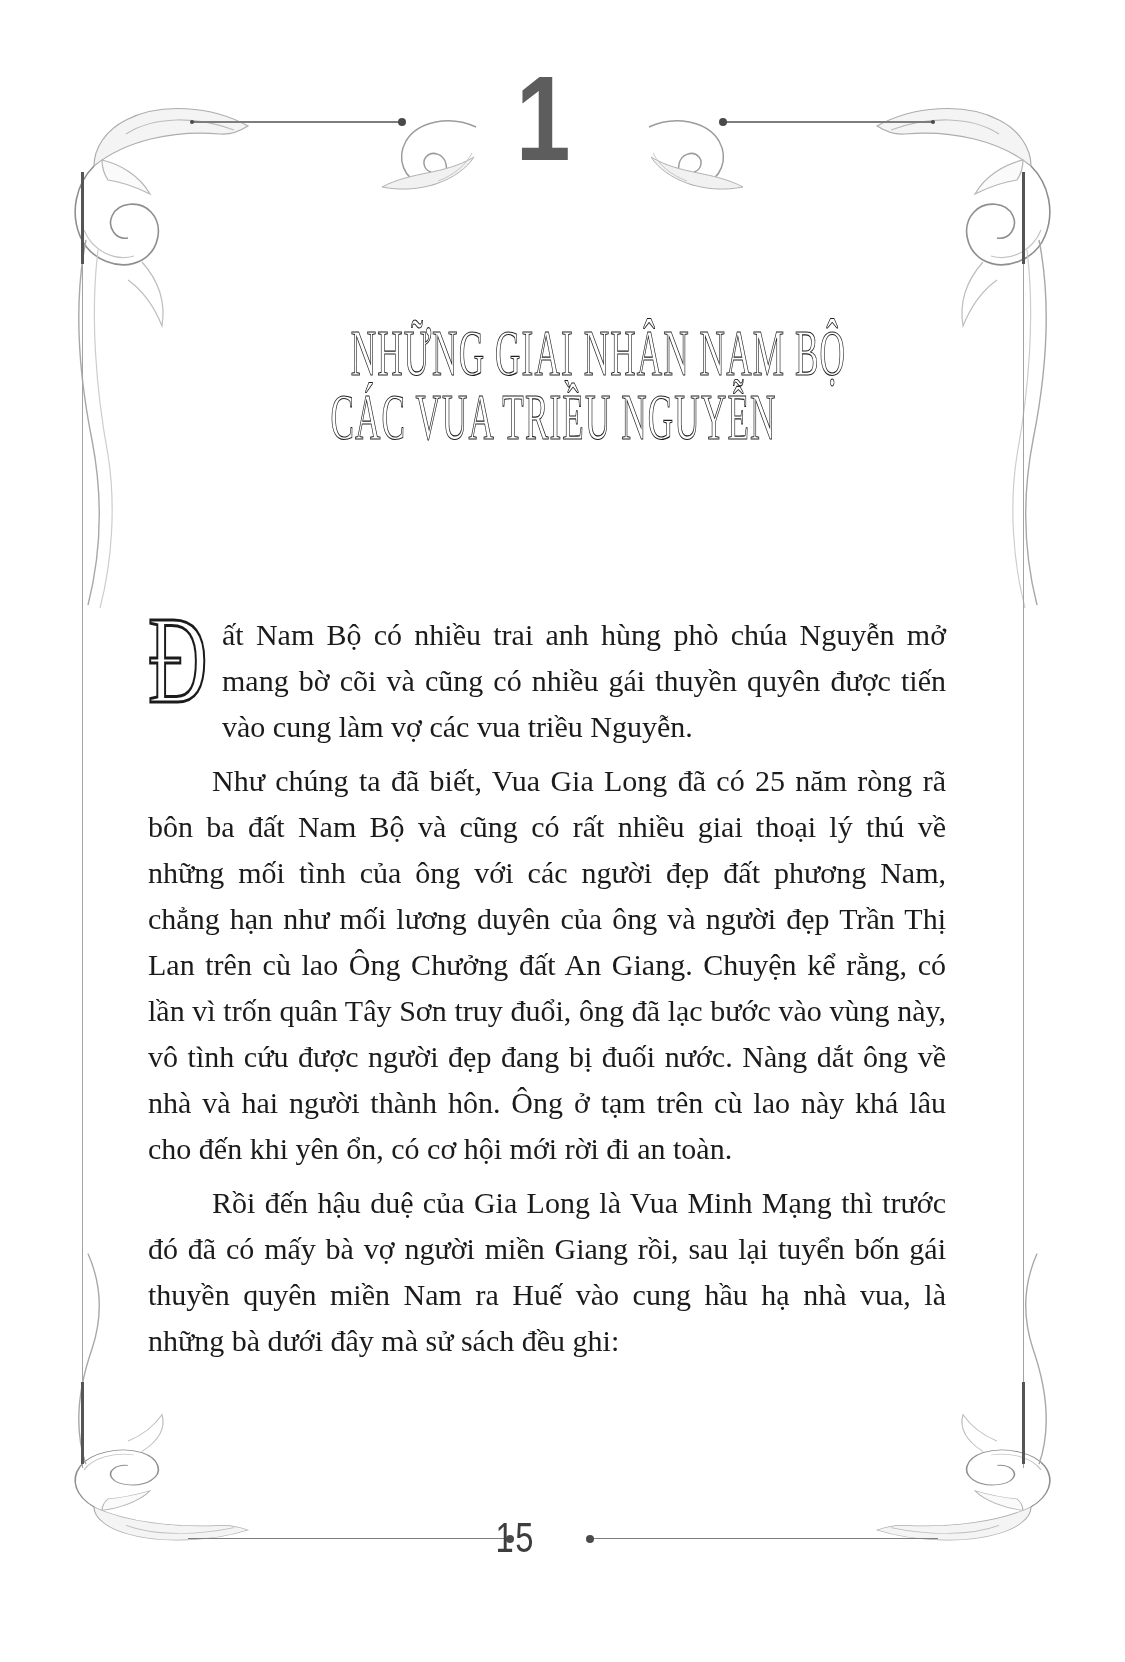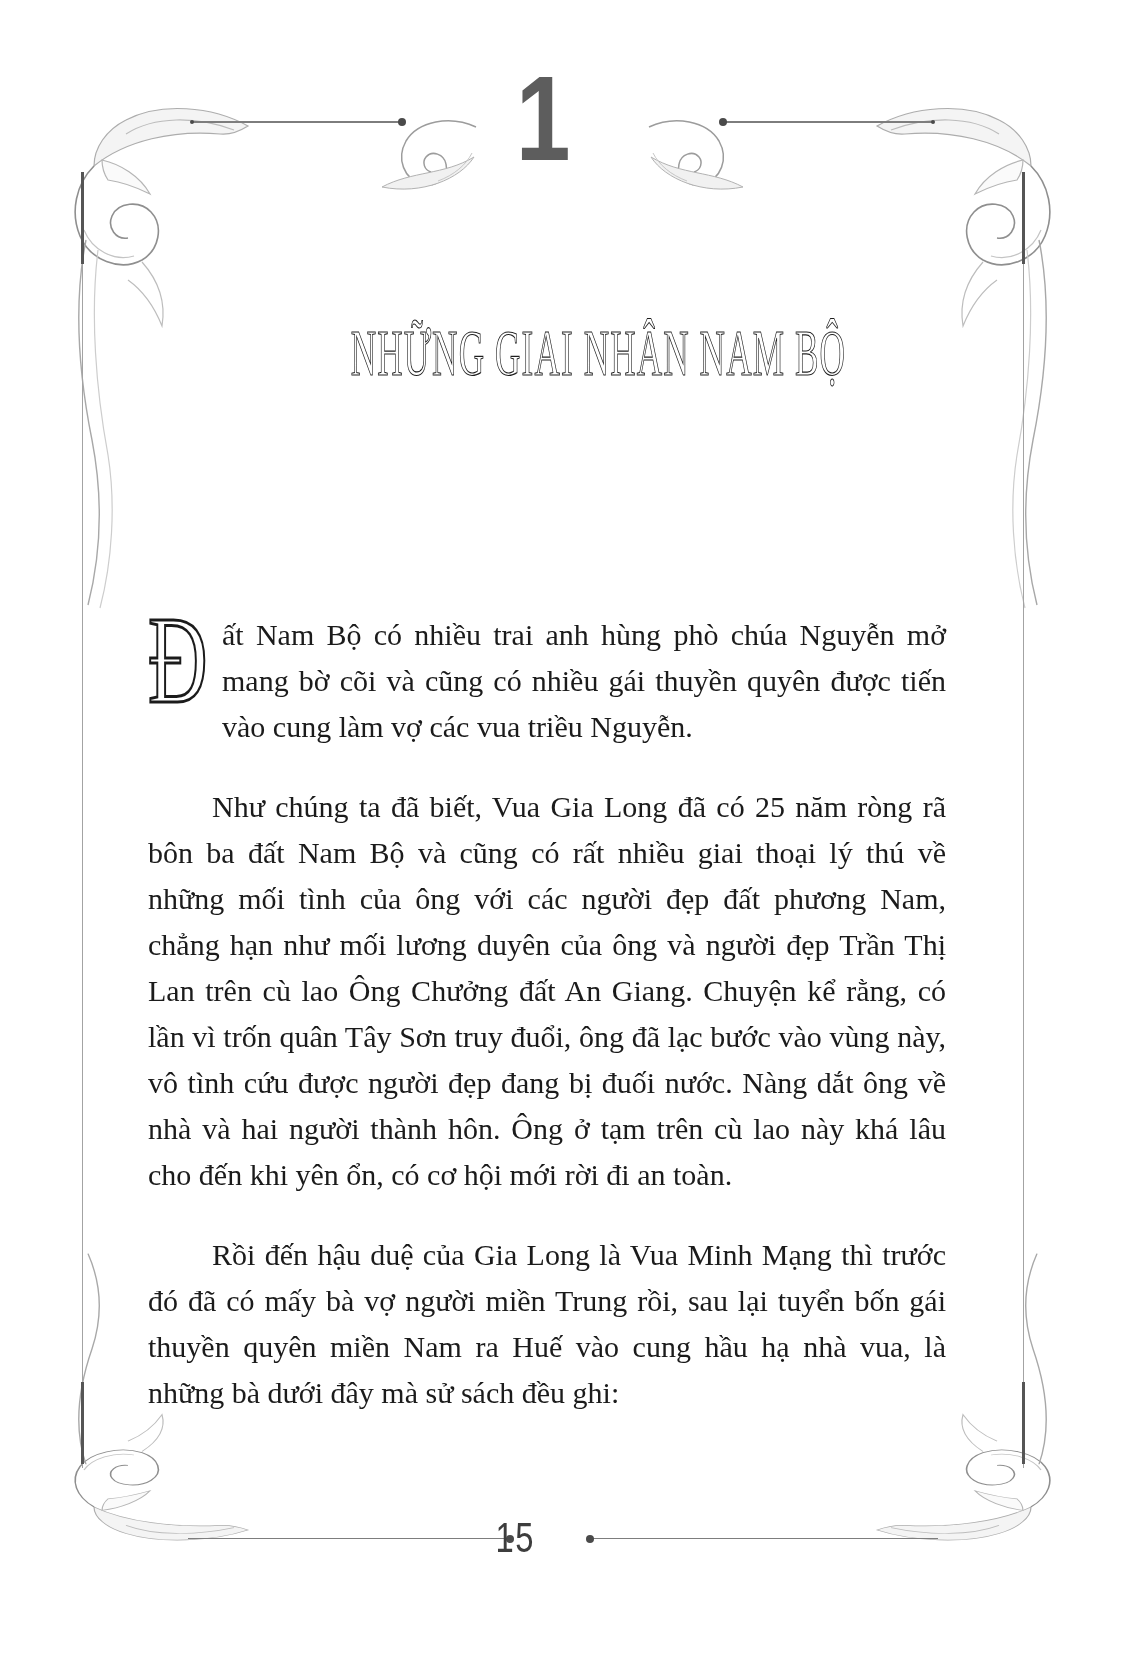--- a/index.html
+++ b/index.html
@@ -36,21 +36,21 @@
     -webkit-text-stroke:1.1px #1e1e1e;
     transform:scale(0.55,1.02);transform-origin:center;
     white-space:nowrap;
   }
   
   .body-block{
     position:absolute;left:148px;top:612px;width:798px;
     font-size:30px;line-height:46px;color:#1b1b1b;text-align:justify;
   }
   .body-block p{margin:0;}
-  .body-block p.indent{text-indent:64px;margin-top:34px;}
+  .body-block p.indent{text-indent:64px;margin-top:8px;}
   .dropcap{
     float:left;width:62px;height:94px;margin:2px 12px 0 0;
     font-size:125px;line-height:92px;color:#1b1b1b;
     -webkit-text-fill-color:rgba(0,0,0,0);
     -webkit-text-stroke:3px #1b1b1b;
     transform:scale(0.66,1);transform-origin:left top;
   }
   
   .page-num{
     position:absolute;left:490px;top:1515px;width:120px;height:46px;
@@ -149,26 +149,27 @@
       <g fill="none" stroke="#9c9c9c" stroke-width="1.5">
         <path d="M98,12 C72,0 40,6 28,26 C18,44 26,64 44,69 C59,73 71,62 68,49 C66,39 54,35 48,42 C44,47 46,55 53,57"></path>
         <path d="M4,72 C34,56 66,60 96,42 C82,64 44,80 4,72 Z" fill="#f1f1f1" stroke="#b2b2b2" stroke-width="1"></path>
         <path d="M60,66 C76,60 88,50 94,38" stroke="#c6c6c6" stroke-width="1"></path>
       </g>
     </svg>
   </div>
 
   <div class="title-block">
     <div class="title-line"><span>NHỮNG GIAI NHÂN NAM BỘ</span></div>
+    <div class="title-line"><span>CÁC VUA TRIỀU NGUYỄN</span></div>
   </div>
 
   <div class="body-block">
     <p><span class="dropcap">Đ</span><span>ất Nam Bộ có nhiều trai anh hùng phò chúa Nguyễn mở mang bờ cõi và cũng có nhiều gái thuyền quyên được tiến vào cung làm vợ các vua triều Nguyễn.</span></p>
     <p class="indent"><span>Như chúng ta đã biết, Vua Gia Long đã có 25 năm ròng rã bôn ba đất Nam Bộ và cũng có rất nhiều giai thoại lý thú về những mối tình của ông với các người đẹp đất phương Nam, chẳng hạn như mối lương duyên của ông và người đẹp Trần Thị Lan trên cù lao Ông Chưởng đất An Giang. Chuyện kể rằng, có lần vì trốn quân Tây Sơn truy đuổi, ông đã lạc bước vào vùng này, vô tình cứu được người đẹp đang bị đuối nước. Nàng dắt ông về nhà và hai người thành hôn. Ông ở tạm trên cù lao này khá lâu cho đến khi yên ổn, có cơ hội mới rời đi an toàn.</span></p>
-    <p class="indent"><span>Rồi đến hậu duệ của Gia Long là Vua Minh Mạng thì trước đó đã có mấy bà vợ người miền Trung rồi, sau lại tuyển bốn gái thuyền quyên miền Nam ra Huế vào cung hầu hạ nhà vua, là những bà dưới đây mà sử sách đều ghi:</span></p>
+    <p class="indent"><span>Rồi đến hậu duệ của Gia Long là Vua Minh Mạng thì trước đó đã có mấy bà vợ người miền Giang rồi, sau lại tuyển bốn gái thuyền quyên miền Nam ra Huế vào cung hầu hạ nhà vua, là những bà dưới đây mà sử sách đều ghi:</span></p>
   </div>
 
   <div class="hrule" style="left:188px;top:1538px;width:324px;height:1px;"></div>
   <div class="hrule" style="left:588px;top:1538px;width:350px;height:1px;"></div>
   <div class="dot dot-big" style="left:506px;top:1535px;"></div>
   <div class="dot dot-big" style="left:586px;top:1535px;"></div>
   <div class="page-num"><span>15</span></div>
 
 </div>
 

